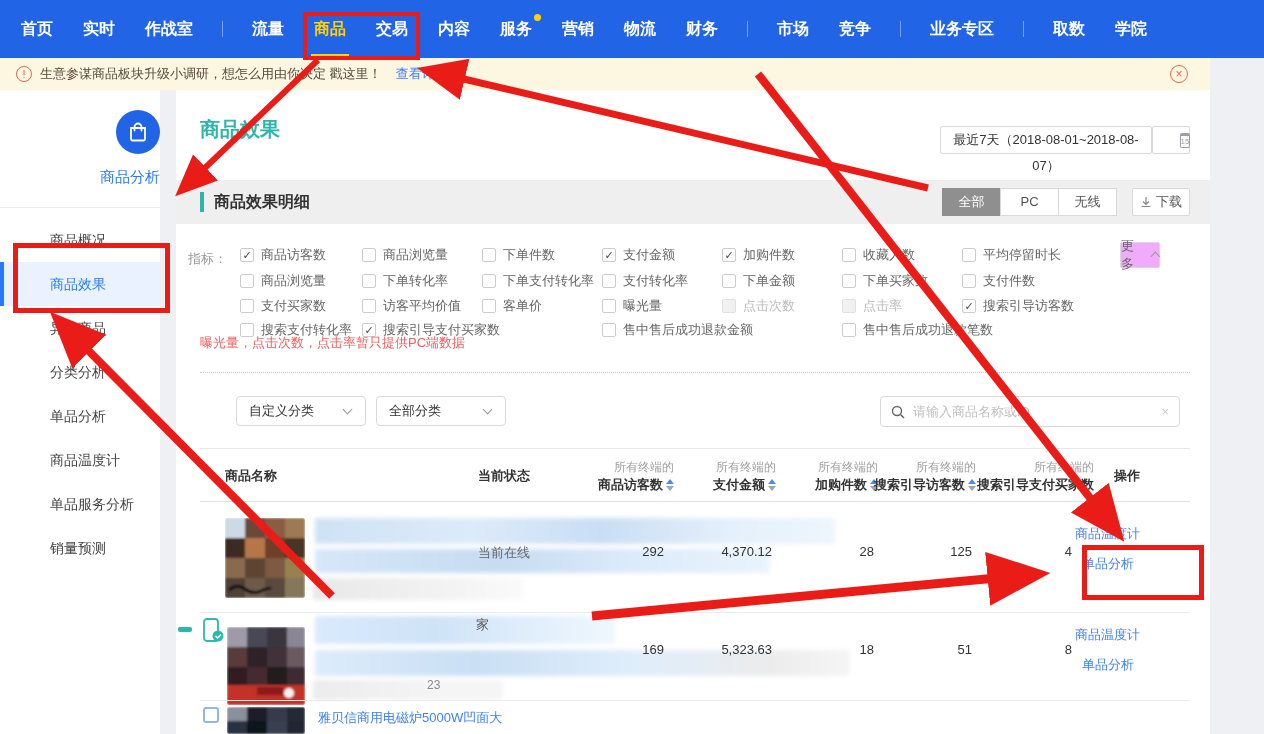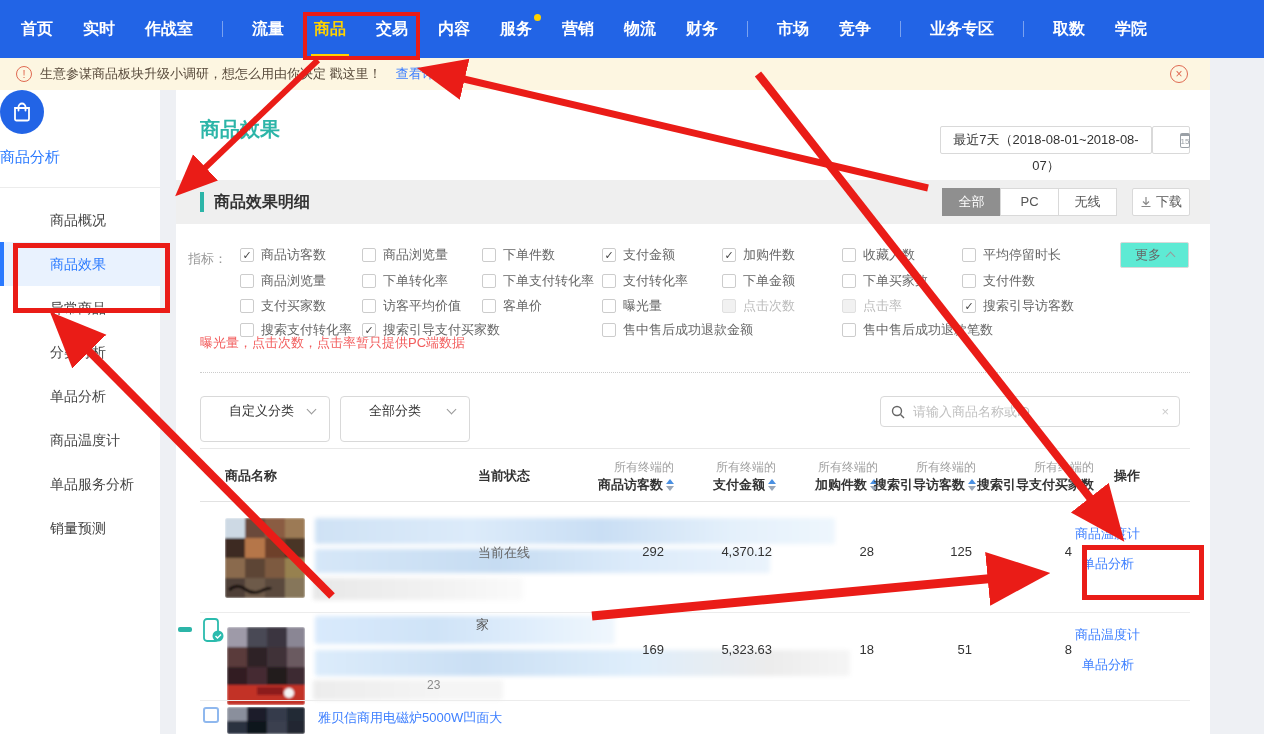--- a/index.html
+++ b/index.html
@@ -16,21 +16,21 @@
   .nav-div { width:1px; height:16px; background:rgba(255,255,255,.4); margin:0 14px; }
 
   
   .notice { position:absolute; left:0; top:58px; width:1210px; height:32px; background:#fdf6e1; display:flex; align-items:center; font-size:13px; color:#57493a; padding-left:16px; }
   .warn-ic { display:inline-block; width:16px; height:16px; line-height:15px; text-align:center; border:1px solid #e06a52; color:#e06a52; border-radius:50%; font-size:11px; margin-right:8px; flex:0 0 auto; }
   .notice-link { color:#3d7fff; margin-left:14px; cursor:pointer; }
   .notice-close { position:absolute; right:22px; top:7px; width:18px; height:18px; line-height:16px; text-align:center; border:1px solid #e06a52; color:#e06a52; border-radius:50%; font-size:12px; cursor:pointer; }
 
   
   .sidebar { position:absolute; left:0; top:90px; width:160px; height:644px; background:#fff; }
-  .side-head { text-align:left; }
+  .side-head { text-align:right; padding-top:20px; }
   .side-ic { width:44px; height:44px; border-radius:50%; background:#2264e6; display:inline-flex; align-items:center; justify-content:center; }
   .side-title { color:#2979ff; font-size:15px; margin-top:14px; }
   .side-sep { height:1px; background:#ececec; margin-top:20px; }
   .side-item { height:44px; line-height:44px; padding-left:50px; font-size:14px; color:#444; cursor:pointer; position:relative; }
   .side-item.active { background:#e9f2fe; color:#2979ff; }
   .side-item.active::before { content:""; position:absolute; left:0; top:0; bottom:0; width:4px; background:#2979ff; }
 
   
   .main { position:absolute; left:176px; top:90px; width:1034px; height:644px; background:#fff; }
   .page-title { position:absolute; left:24px; top:26px; font-size:20px; font-weight:bold; color:#2cb5a8; }
@@ -47,29 +47,29 @@
 
   
   .metrics-label { position:absolute; left:12px; top:160px; font-size:13px; color:#999; }
   .mrow { position:absolute; left:64px; display:flex; align-items:center; height:22px; }
   .metric { display:flex; align-items:center; width:120px; font-size:13px; color:#666; cursor:pointer; flex:0 0 auto; }
   .metric.w2 { width:240px; }
   .cb { width:14px; height:14px; border:1px solid #ccc; border-radius:2px; background:#fff; margin-right:7px; flex:0 0 auto; text-align:center; line-height:13px; font-size:11px; color:#444; }
   .cb.checked::after { content:"✓"; font-weight:bold; }
   .metric.disabled .cb { background:#f1f1f1; border-color:#e0e0e0; }
   .metric.disabled .ml { color:#bbb; }
-  .more-btn { position:absolute; left:944px; top:152px; width:69px; height:26px; border:1px solid #d9d9d9; border-radius:2px; font-size:13px; color:#666; display:flex; align-items:center; justify-content:center; gap:6px; cursor:pointer; background:#5eead4; }
+  .more-btn { position:absolute; left:944px; top:152px; width:40px; height:26px; border:1px solid #d9d9d9; border-radius:2px; font-size:13px; color:#666; display:flex; align-items:center; justify-content:center; gap:6px; cursor:pointer; background:#f0abfc; }
   .chev { width:7px; height:7px; border-right:1px solid #999; border-bottom:1px solid #999; display:inline-block; }
   .chev.up { transform:rotate(-135deg); margin-top:3px; }
   .chev.down { transform:rotate(45deg); margin-top:-3px; }
   .red-note { position:absolute; left:24px; top:244px; font-size:13px; color:#f25c5c; }
   .dotted { position:absolute; left:24px; top:282px; width:990px; border-top:1px dotted #ccc; }
 
   
-  .drop { position:absolute; top:306px; width:130px; height:46px; border:1px solid #d9d9d9; border-radius:4px; font-size:13px; color:#333; line-height:28px; padding-left:28px; cursor:pointer; background:#fff; }
+  .drop { position:absolute; top:306px; width:130px; height:30px; border:1px solid #d9d9d9; border-radius:4px; font-size:13px; color:#333; line-height:28px; padding-left:12px; cursor:pointer; background:#fff;margin-left:36px; }
   .drop .chev { position:absolute; right:14px; top:12px; }
   .search { position:absolute; left:704px; top:306px; width:300px; height:31px; border:1px solid #d9d9d9; border-radius:4px; background:#fff; display:flex; align-items:center; padding:0 10px; }
   .search input { border:none; outline:none; flex:1; font-size:13px; color:#333; margin-left:8px; font-family:inherit; background:transparent; }
   .search input::placeholder { color:#bfbfbf; }
   .search .clear { color:#ccc; font-size:13px; cursor:pointer; }
 
   
   .thead { position:absolute; left:24px; top:358px; width:990px; height:54px; border-top:1px solid #e8e8e8; border-bottom:1px solid #e2e2e2; font-size:13px; color:#333; }
   .th { position:absolute; top:0; height:54px; display:flex; flex-direction:column; justify-content:center; }
   .th .sup { font-size:12px; color:#a0a0a0; font-weight:normal; }

